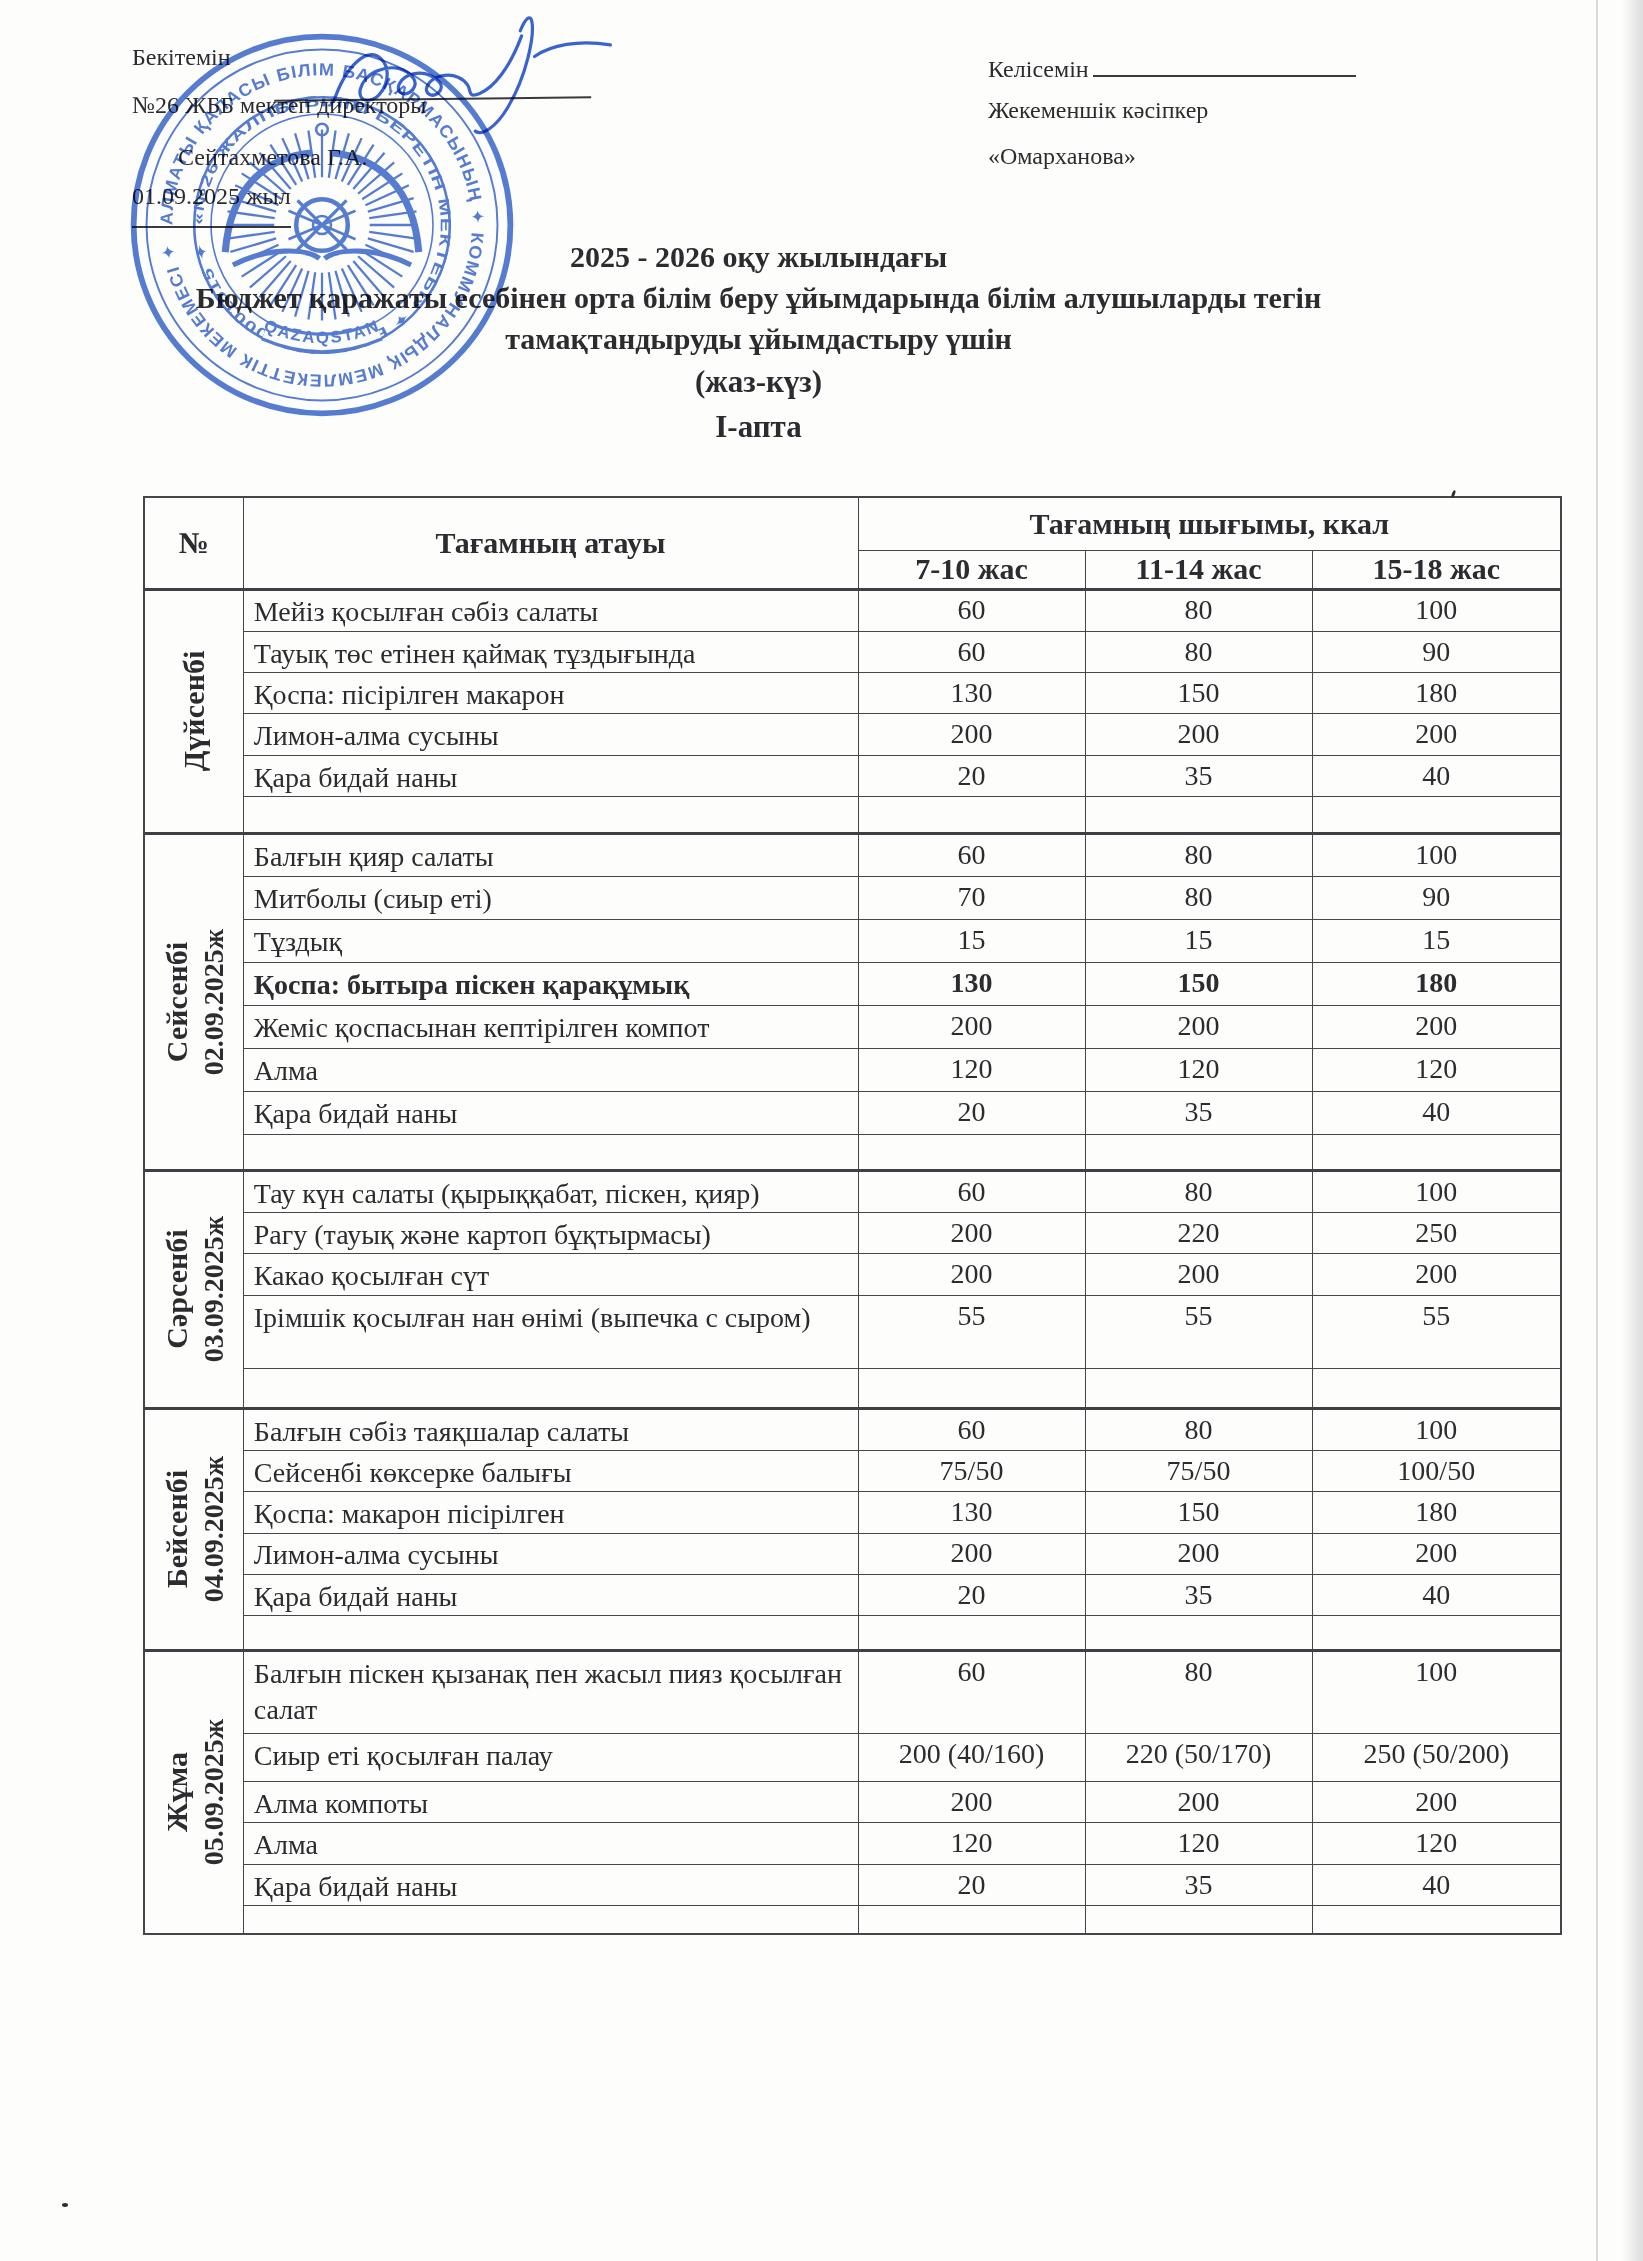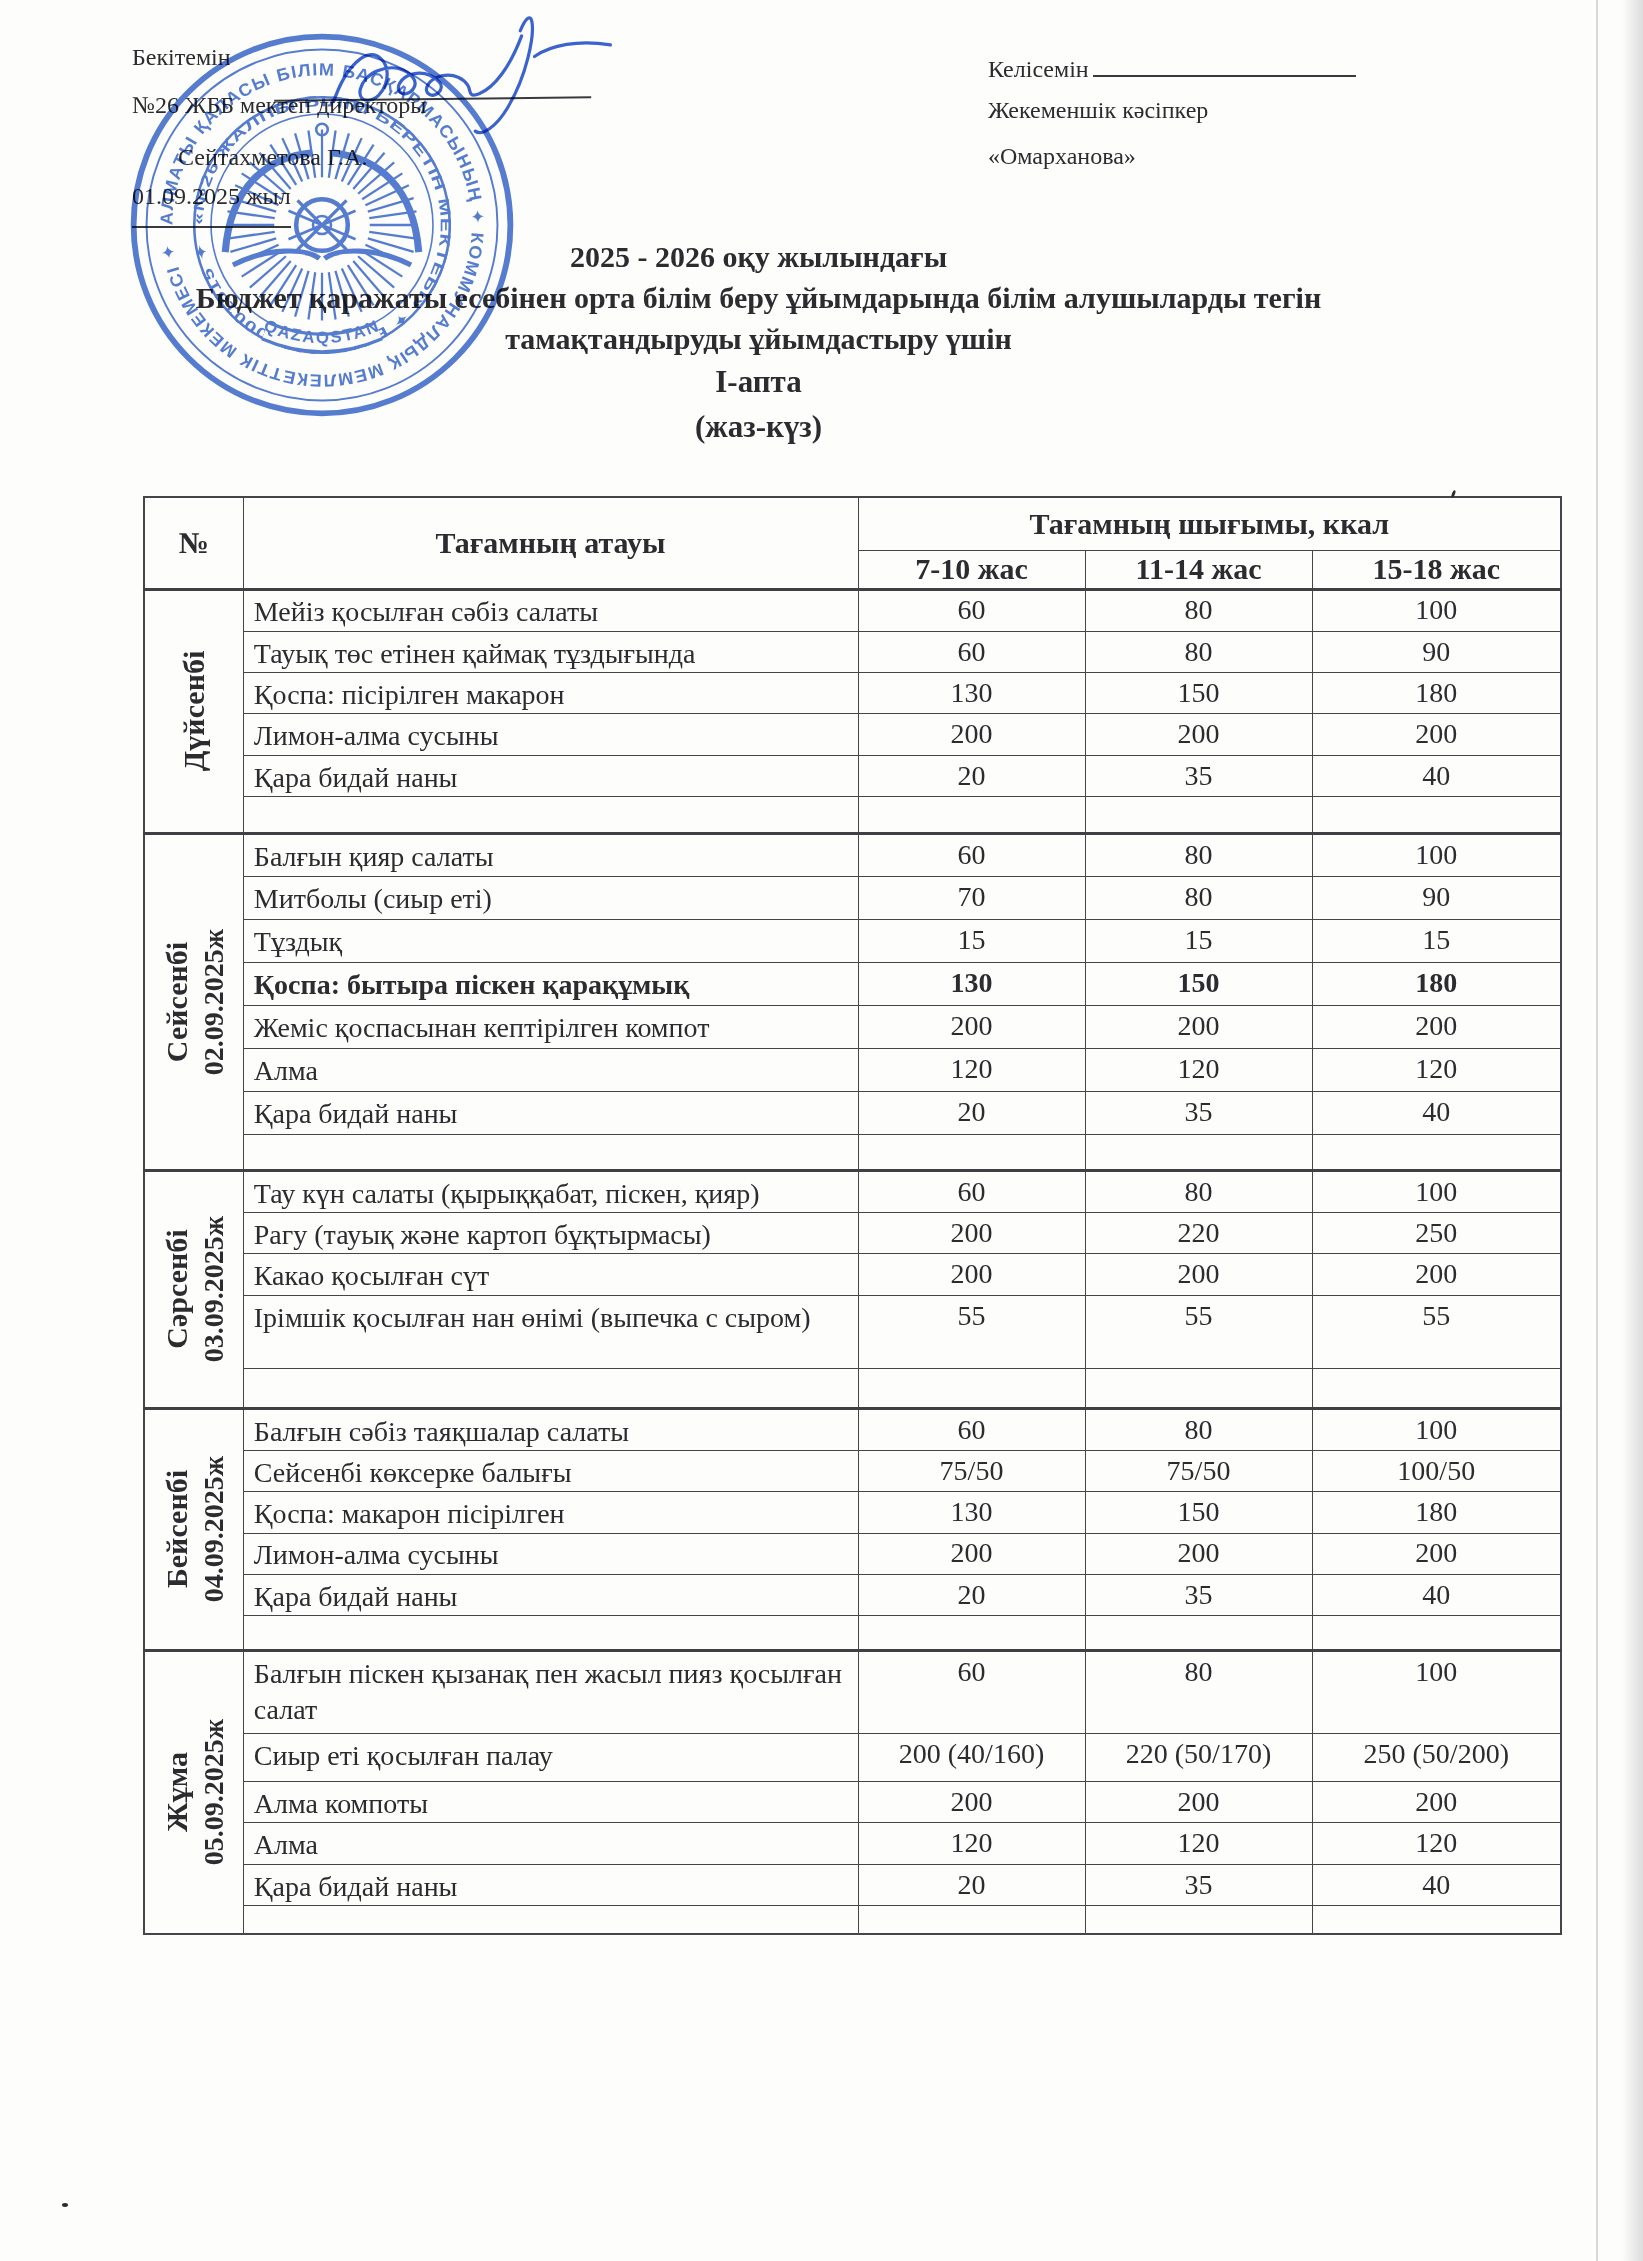--- a/index.html
+++ b/index.html
@@ -64,22 +64,22 @@
   <div class="appr-line" style="left:988px;top:49px;">
     <span>Келісемін</span><span class="agree-underline"></span>
   </div>
   <div class="appr-line" style="left:988px;top:97px;">Жекеменшік кәсіпкер</div>
   <div class="appr-line" style="left:988px;top:143px;">«Омарханова»</div>
 
   <div class="titles">
     <div class="t-line">2025 - 2026 оқу жылындағы</div>
     <div class="t-line">Бюджет қаражаты есебінен орта білім беру ұйымдарында білім алушыларды тегін</div>
     <div class="t-line">тамақтандыруды ұйымдастыру үшін</div>
+    <div class="t-sub">(жаз-күз)</div>
     <div class="t-sub">I-апта</div>
-    <div class="t-sub">(жаз-күз)</div>
   </div>
 
   <svg class="stamp" viewBox="0 0 620 620">
     <g stroke="#3f6bce" fill="none">
       <circle cx="310" cy="310" r="292" stroke-width="9"></circle>
       <circle cx="310" cy="310" r="272" stroke-width="3"></circle>
       <circle cx="310" cy="310" r="198" stroke-width="4"></circle>
       <circle cx="310" cy="310" r="172" stroke-width="2.5"></circle>
     </g>
     <defs>

